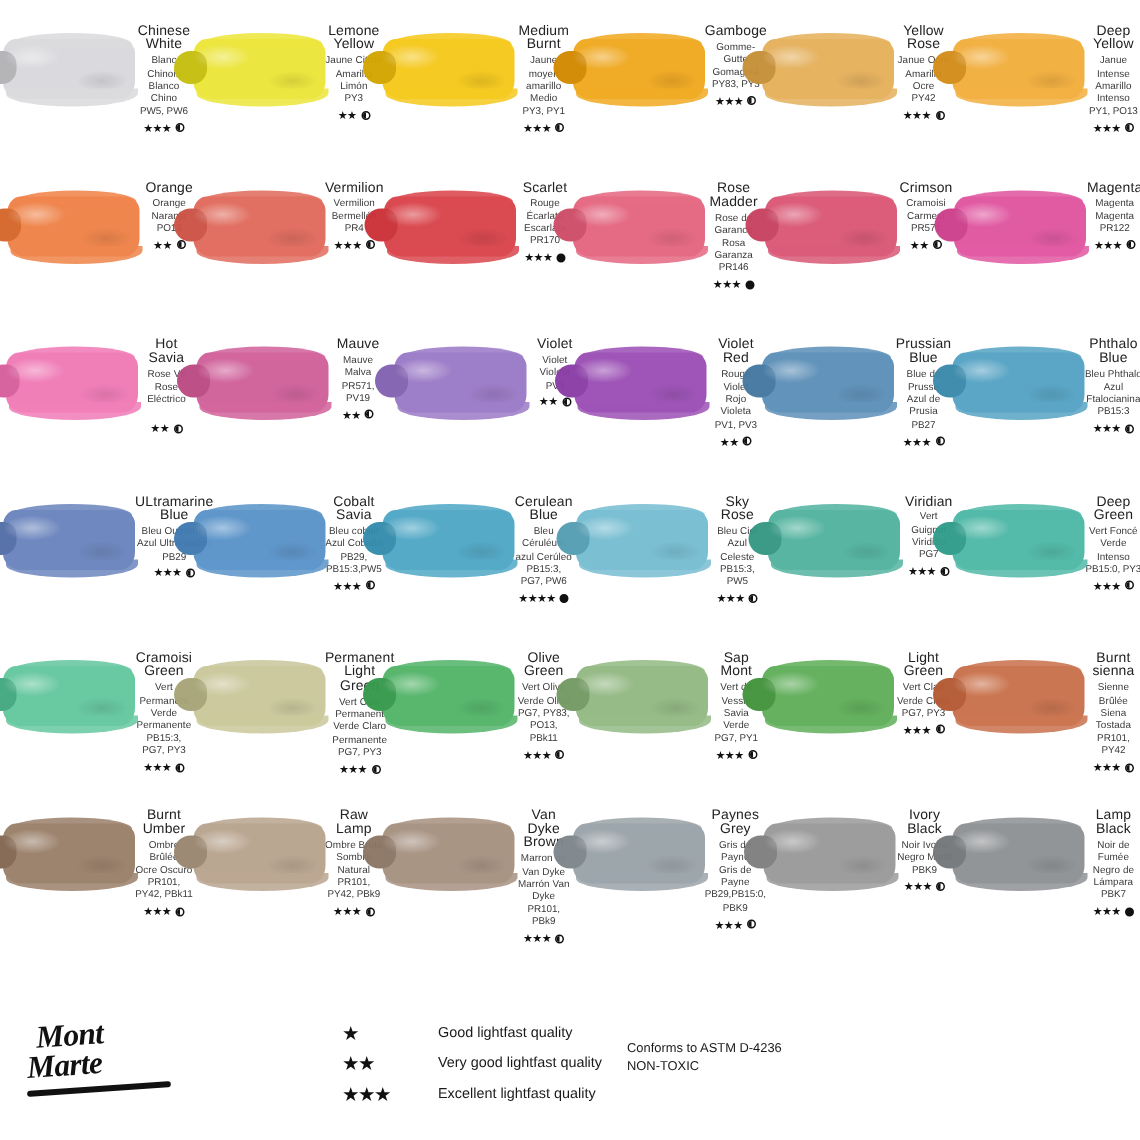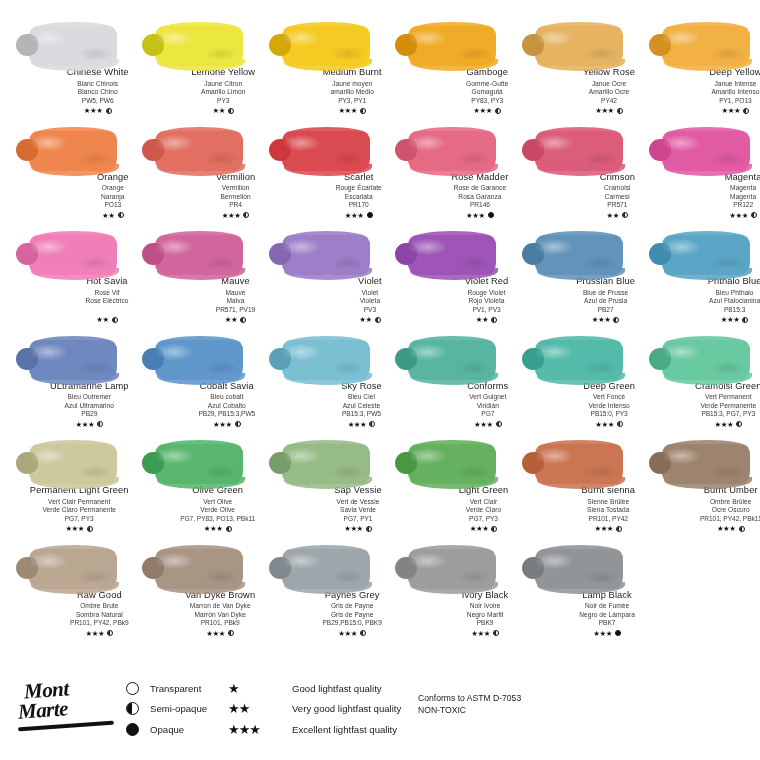--- a/index.html
+++ b/index.html
@@ -24,22 +24,22 @@
     display: grid;
     grid-template-columns: repeat(6, 126.6px);
     grid-auto-rows: 104.5px;
     column-gap: 0px;
     row-gap: 0px;
     padding-left: 2px;
   }
   .cell {
     position: relative;
     display: flex;
-    flex-direction: column;
-    align-items: flex-end;
+    flex-direction: row;
+    align-items: flex-start;
     justify-content: flex-start;
   }
   .blob-wrap {
     height: 52px;
     width: 112px;
     display: flex;
     align-items: flex-end;
     justify-content: center;
     position: relative;
   }
@@ -517,21 +517,21 @@
         </div>
       </div>
       <div class="cell">
         <div class="blob-wrap">
           <div class="blob" style="background: rgb(106, 132, 189);">
             <div class="topedge" style="background: rgb(106, 132, 189);"></div>
             <div class="tex"></div>
           </div>
         </div>
         <div class="names">
-          <div class="n-en">ULtramarine Lamp</div>
+          <div class="n-en">ULtramarine Blue</div>
           <div class="n-fr">Bleu Outremer</div>
           <div class="n-es">Azul Ultramarino</div>
           <div class="n-pig">PB29</div>
           <div class="marks">
             <span class="star">★★★</span>
             <span class="op semi"></span>
           </div>
         </div>
       </div>
       <div class="cell">
@@ -547,20 +547,38 @@
           <div class="n-es">Azul Cobalto</div>
           <div class="n-pig">PB29, PB15:3,PW5</div>
           <div class="marks">
             <span class="star">★★★</span>
             <span class="op semi"></span>
           </div>
         </div>
       </div>
       <div class="cell">
         <div class="blob-wrap">
+          <div class="blob" style="background: rgb(79, 167, 197);">
+            <div class="topedge" style="background: rgb(79, 167, 197);"></div>
+            <div class="tex"></div>
+          </div>
+        </div>
+        <div class="names">
+          <div class="n-en">Cerulean Blue</div>
+          <div class="n-fr">Bleu Céruléum</div>
+          <div class="n-es">azul Cerúleo</div>
+          <div class="n-pig">PB15:3, PG7, PW6</div>
+          <div class="marks">
+            <span class="star">★★★★</span>
+            <span class="op opaque"></span>
+          </div>
+        </div>
+      </div>
+      <div class="cell">
+        <div class="blob-wrap">
           <div class="blob" style="background: rgb(118, 189, 210);">
             <div class="topedge" style="background: rgb(118, 189, 210);"></div>
             <div class="tex"></div>
           </div>
         </div>
         <div class="names">
           <div class="n-en">Sky Rose</div>
           <div class="n-fr">Bleu Ciel</div>
           <div class="n-es">Azul Celeste</div>
           <div class="n-pig">PB15:3, PW5</div>
@@ -571,21 +589,21 @@
         </div>
       </div>
       <div class="cell">
         <div class="blob-wrap">
           <div class="blob" style="background: rgb(82, 179, 159);">
             <div class="topedge" style="background: rgb(82, 179, 159);"></div>
             <div class="tex"></div>
           </div>
         </div>
         <div class="names">
-          <div class="n-en">Conforms</div>
+          <div class="n-en">Viridian</div>
           <div class="n-fr">Vert Guignet</div>
           <div class="n-es">Viridián</div>
           <div class="n-pig">PG7</div>
           <div class="marks">
             <span class="star">★★★</span>
             <span class="op semi"></span>
           </div>
         </div>
       </div>
       <div class="cell">
@@ -661,21 +679,21 @@
         </div>
       </div>
       <div class="cell">
         <div class="blob-wrap">
           <div class="blob" style="background: rgb(147, 185, 131);">
             <div class="topedge" style="background: rgb(147, 185, 131);"></div>
             <div class="tex"></div>
           </div>
         </div>
         <div class="names">
-          <div class="n-en">Sap Vessie</div>
+          <div class="n-en">Sap Mont</div>
           <div class="n-fr">Vert de Vessie</div>
           <div class="n-es">Savia Verde</div>
           <div class="n-pig">PG7, PY1</div>
           <div class="marks">
             <span class="star">★★★</span>
             <span class="op semi"></span>
           </div>
         </div>
       </div>
       <div class="cell">
@@ -733,21 +751,21 @@
         </div>
       </div>
       <div class="cell">
         <div class="blob-wrap">
           <div class="blob" style="background: rgb(184, 164, 142);">
             <div class="topedge" style="background: rgb(184, 164, 142);"></div>
             <div class="tex"></div>
           </div>
         </div>
         <div class="names">
-          <div class="n-en">Raw Good</div>
+          <div class="n-en">Raw Lamp</div>
           <div class="n-fr">Ombre Brute</div>
           <div class="n-es">Sombra Natural</div>
           <div class="n-pig">PR101, PY42, PBk9</div>
           <div class="marks">
             <span class="star">★★★</span>
             <span class="op semi"></span>
           </div>
         </div>
       </div>
       <div class="cell">
@@ -825,55 +843,35 @@
     </div>
 
   <div id="legend">
 
     <div id="logo">
       <span class="logo-l1">Mont</span>
       <span class="logo-l2">Marte</span>
       <span class="logo-underline"></span>
     </div>
 
-    <div class="leg-col" id="leg-opacity">
-        <div class="leg-row">
-          <span class="leg-icon">
-            <span class="leg-circ "></span>
-          </span>
-          <span class="leg-label">Transparent</span>
-        </div>
-        <div class="leg-row">
-          <span class="leg-icon">
-            <span class="leg-circ semi"></span>
-          </span>
-          <span class="leg-label">Semi-opaque</span>
-        </div>
-        <div class="leg-row">
-          <span class="leg-icon">
-            <span class="leg-circ opaque"></span>
-          </span>
-          <span class="leg-label">Opaque</span>
-        </div>
-      </div>
     <div class="leg-col" id="leg-stars">
         <div class="leg-row">
           <span class="leg-stars-ico">★</span>
           <span class="leg-stars-label">Good lightfast quality</span>
         </div>
         <div class="leg-row">
           <span class="leg-stars-ico">★★</span>
           <span class="leg-stars-label">Very good lightfast quality</span>
         </div>
         <div class="leg-row">
           <span class="leg-stars-ico">★★★</span>
           <span class="leg-stars-label">Excellent lightfast quality</span>
         </div>
       </div>
 
     <div id="astm">
-      <div>Conforms to ASTM D-7053</div>
+      <div>Conforms to ASTM D-4236</div>
       <div>NON-TOXIC</div>
     </div>
 
 
   </div>
 </div>
 
 </body></html>

